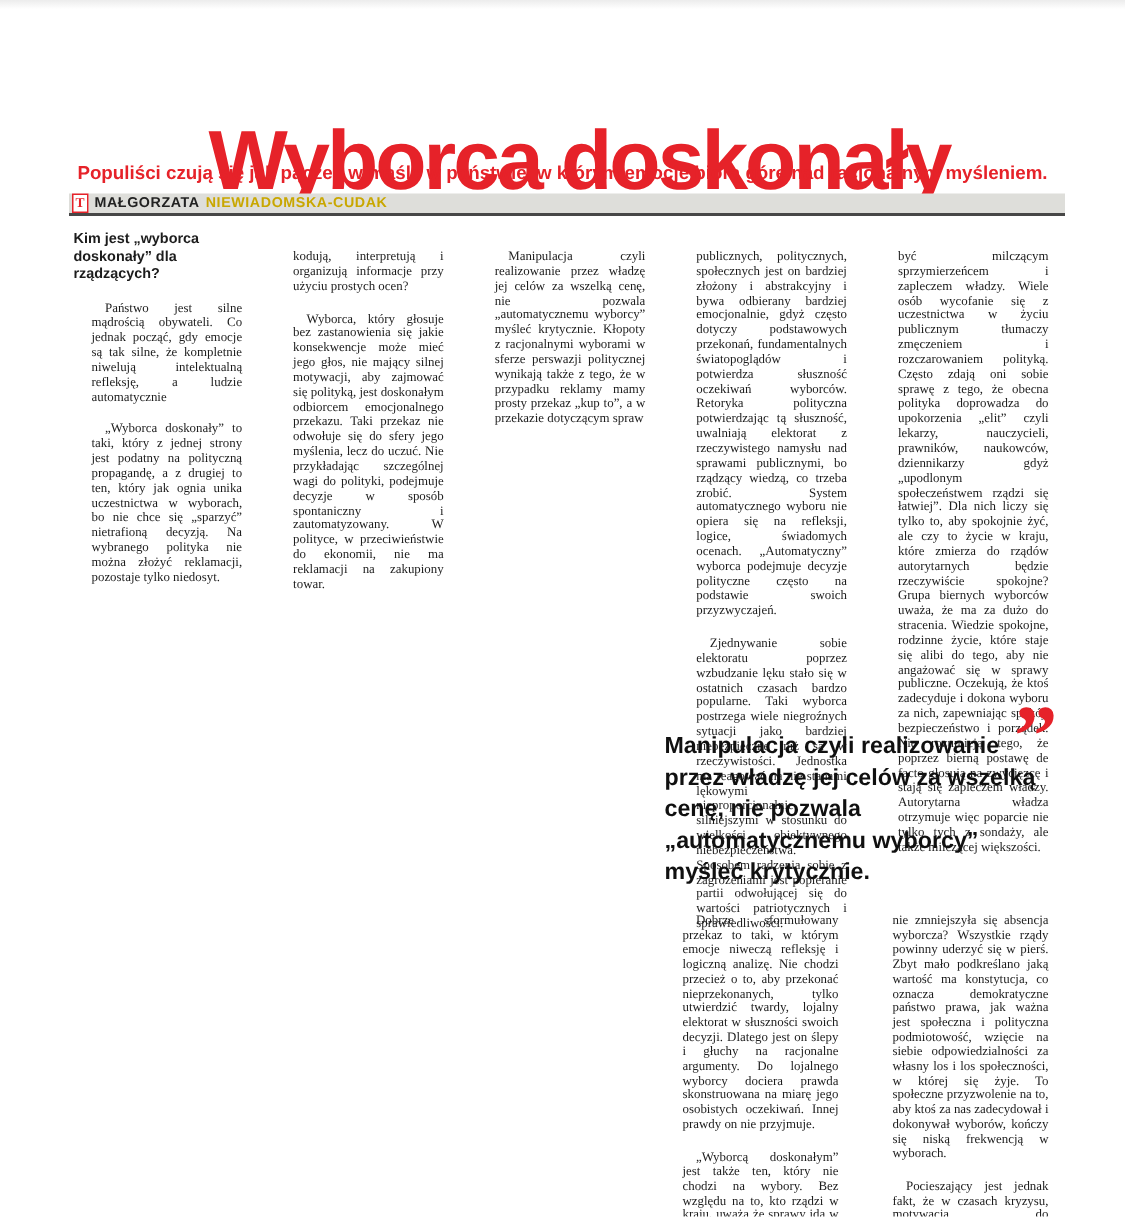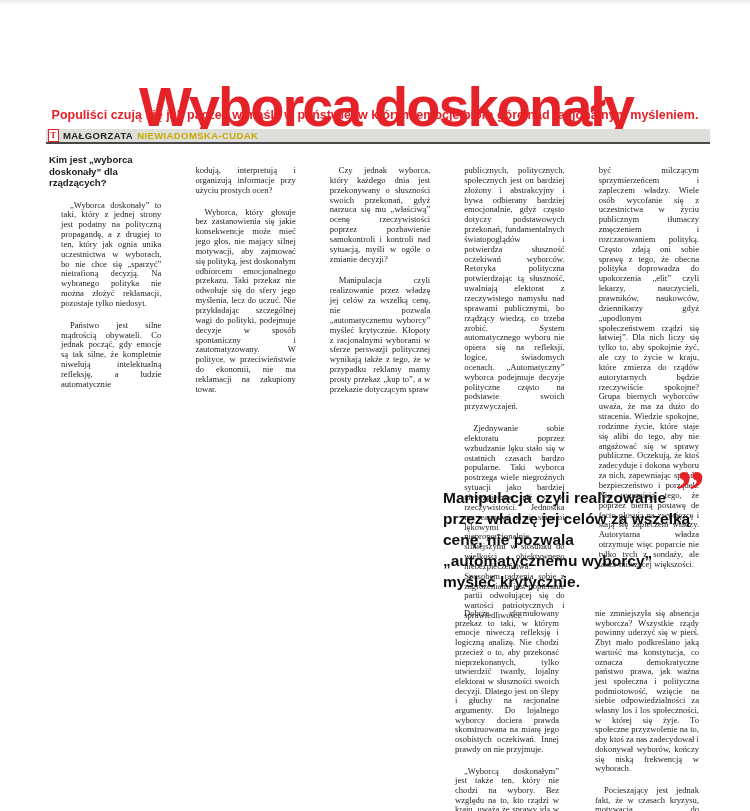--- a/index.html
+++ b/index.html
@@ -111,29 +111,28 @@
 
   <div class="byline">
     <span class="byline-logo">T</span>
     <span class="first">MAŁGORZATA</span>
     <span class="last">NIEWIADOMSKA-CUDAK</span>
   </div>
 
   <div class="cols-top">
     <div class="col">
       <h2 class="col-heading">Kim jest „wyborca doskonały” dla rządzących?</h2>
+      <p class="ind">Państwo jest silne mądrością obywateli. Co jednak począć, gdy emocje są tak silne, że kompletnie niwelują intelektualną refleksję, a ludzie automatycznie</p>
       <p class="ind">„Wyborca doskonały” to taki, który z jednej strony jest podatny na polityczną propagandę, a z drugiej to ten, który jak ognia unika uczestnictwa w wyborach, bo nie chce się „sparzyć” nietrafioną decyzją. Na wybranego polityka nie można złożyć reklamacji, pozostaje tylko niedosyt.</p>
-      <p class="ind">Państwo jest silne mądrością obywateli. Co jednak począć, gdy emocje są tak silne, że kompletnie niwelują intelektualną refleksję, a ludzie automatycznie</p>
     </div>
     <div class="col">
       <p>kodują, interpretują i organizują informacje przy użyciu prostych ocen?</p>
       <p class="ind">Wyborca, który głosuje bez zastanowienia się jakie konsekwencje może mieć jego głos, nie mający silnej motywacji, aby zajmować się polityką, jest doskonałym odbiorcem emocjonalnego przekazu. Taki przekaz nie odwołuje się do sfery jego myślenia, lecz do uczuć. Nie przykładając szczególnej wagi do polityki, podejmuje decyzje w sposób spontaniczny i zautomatyzowany. W polityce, w przeciwieństwie do ekonomii, nie ma reklamacji na zakupiony towar.</p>
     </div>
     <div class="col">
-      <p class="ind">Czy jednak wyborca, który każdego dnia jest przekonywany o słuszności swoich przekonań, gdyż narzuca się mu „właściwą” ocenę rzeczywistości poprzez pozbawienie samokontroli i kontroli nad sytuacją, myśli w ogóle o zmianie decyzji?</p>
       <p class="ind">Manipulacja czyli realizowanie przez władzę jej celów za wszelką cenę, nie pozwala „automatycznemu wyborcy” myśleć krytycznie. Kłopoty z racjonalnymi wyborami w sferze perswazji politycznej wynikają także z tego, że w przypadku reklamy mamy prosty przekaz „kup to”, a w przekazie dotyczącym spraw</p>
     </div>
     <div class="col">
       <p>publicznych, politycznych, społecznych jest on bardziej złożony i abstrakcyjny i bywa odbierany bardziej emocjonalnie, gdyż często dotyczy podstawowych przekonań, fundamentalnych światopoglądów i potwierdza słuszność oczekiwań wyborców. Retoryka polityczna potwierdzając tą słuszność, uwalniają elektorat z rzeczywistego namysłu nad sprawami publicznymi, bo rządzący wiedzą, co trzeba zrobić. System automatycznego wyboru nie opiera się na refleksji, logice, świadomych ocenach. „Automatyczny” wyborca podejmuje decyzje polityczne często na podstawie swoich przyzwyczajeń.</p>
       <p class="ind">Zjednywanie sobie elektoratu poprzez wzbudzanie lęku stało się w ostatnich czasach bardzo popularne. Taki wyborca postrzega wiele niegroźnych sytuacji jako bardziej niebezpieczne niż są w rzeczywistości. Jednostka ma reagować na nie stanami lękowymi nieproporcjonalnie silniejszymi w stosunku do wielkości obiektywnego niebezpieczeństwa. Sposobem radzenia sobie z zagrożeniami jest popieranie partii odwołującej się do wartości patriotycznych i sprawiedliwości.</p>
     </div>
     <div class="col">
       <p>być milczącym sprzymierzeńcem i zapleczem władzy. Wiele osób wycofanie się z uczestnictwa w życiu publicznym tłumaczy zmęczeniem i rozczarowaniem polityką. Często zdają oni sobie sprawę z tego, że obecna polityka doprowadza do upokorzenia „elit” czyli lekarzy, nauczycieli, prawników, naukowców, dziennikarzy gdyż „upodlonym społeczeństwem rządzi się łatwiej”. Dla nich liczy się tylko to, aby spokojnie żyć, ale czy to życie w kraju, które zmierza do rządów autorytarnych będzie rzeczywiście spokojne? Grupa biernych wyborców uważa, że ma za dużo do stracenia. Wiedzie spokojne, rodzinne życie, które staje się alibi do tego, aby nie angażować się w sprawy publiczne. Oczekują, że ktoś zadecyduje i dokona wyboru za nich, zapewniając spokój, bezpieczeństwo i porządek. Nie rozumieją tego, że poprzez bierną postawę de facto głosują na zwycięzcę i stają się zapleczem władzy. Autorytarna władza otrzymuje więc poparcie nie tylko tych z sondaży, ale także milczącej większości.</p>
     </div>
   </div>

